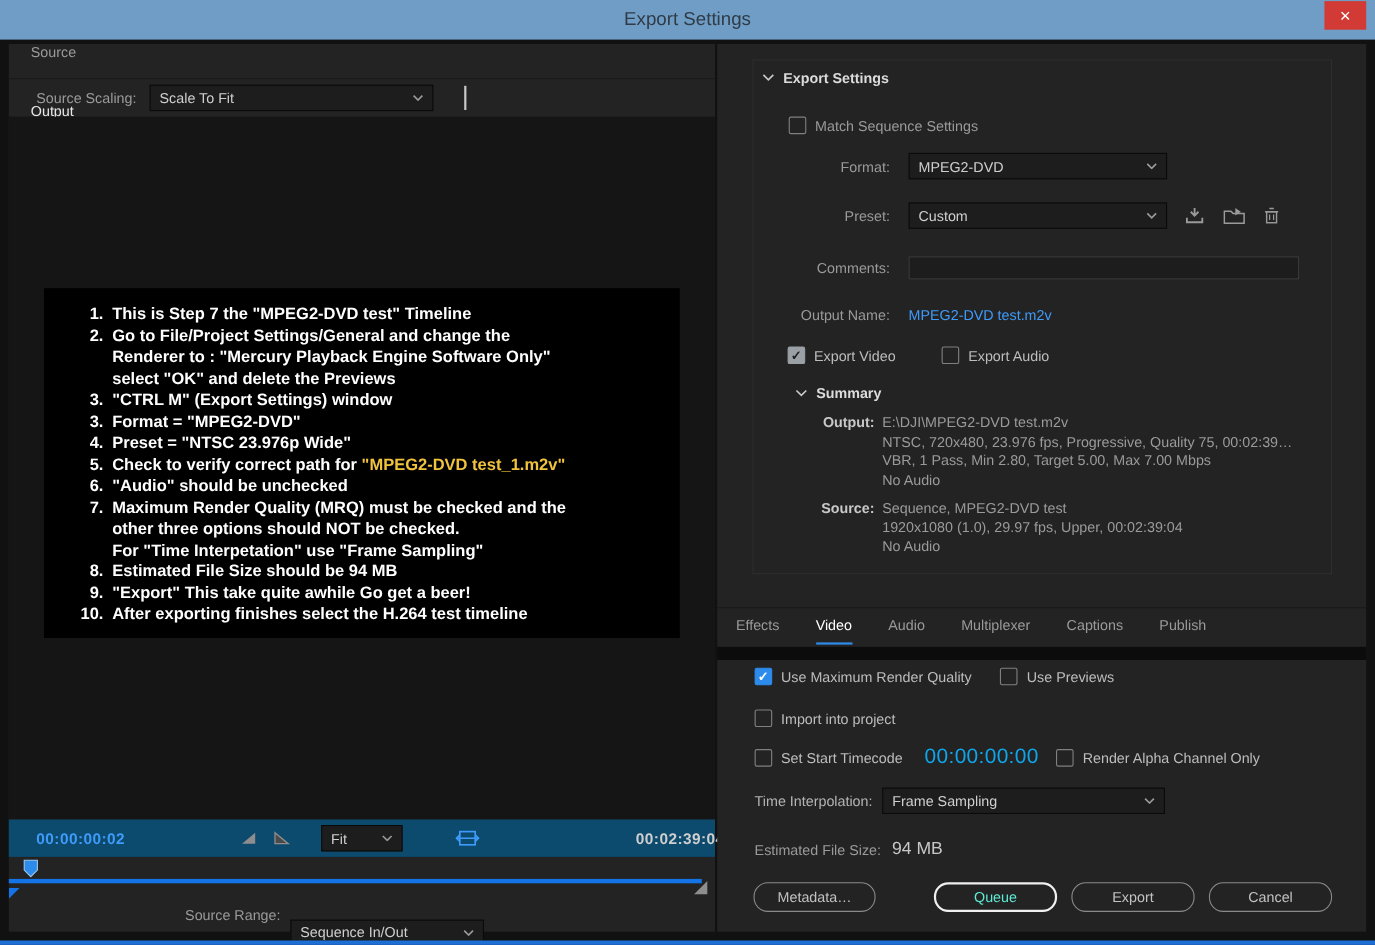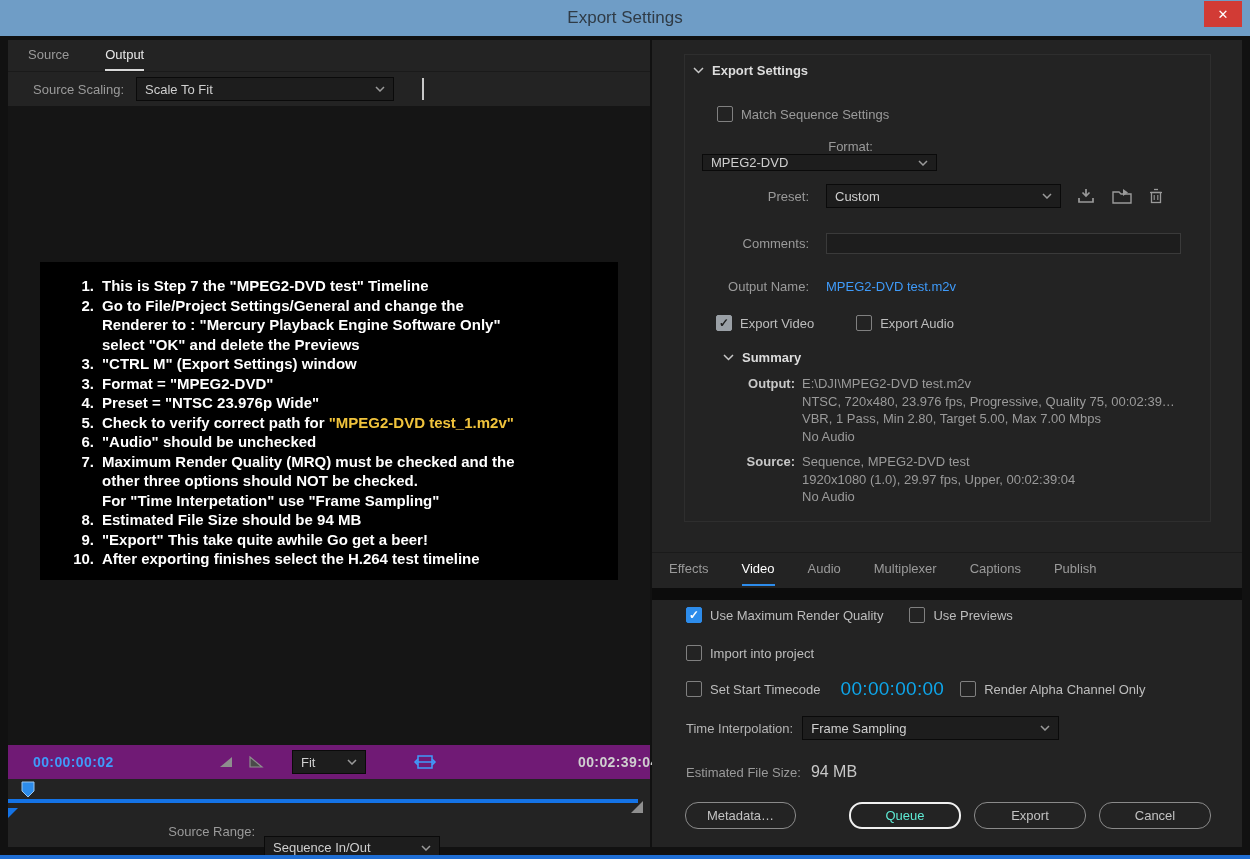--- a/index.html
+++ b/index.html
@@ -23,32 +23,32 @@
   .cb.checked-blue { background:#2d8ceb; border-color:#2d8ceb; }
   .cb.checked-blue span { color:#fff; }
   .cb.checked-gray { background:#9aa0a6; border-color:#9aa0a6; }
   .cb.checked-gray span { color:#202020; }
   .cb-label { margin-left:8px; font-size:13px; color:#bdbdbd; white-space:nowrap; }
   .glabel { color:#9a9a9a; font-size:13px; white-space:nowrap; }
 
   
   .left-panel { position:absolute; left:8px; top:40px; width:642px; height:807px; background:#232323; }
   .lp-tabs { position:absolute; top:0; left:0; right:0; height:32px; display:flex; padding-left:20px;
-             gap:36px; font-size:13px; border-bottom:1px solid #1a1a1a; }
+             gap:36px; font-size:13px; border-bottom:1px solid #1a1a1a;flex-direction:column; }
   .lp-tab { display:flex; align-items:center; color:#9a9a9a; border-bottom:2px solid transparent; cursor:pointer; }
   .lp-tab.active { color:#e8e8e8; border-bottom-color:#d9d9d9; }
   .scaling-row { position:absolute; top:32px; left:0; right:0; height:34px; display:flex; align-items:center; padding-left:25px; }
   .splitter { position:absolute; left:414px; top:6px; width:2px; height:22px; background:#c8c8c8; cursor:col-resize; }
   .preview-area { position:absolute; top:66px; left:0; right:0; height:639px; background:#151515; }
   .video-frame { position:absolute; left:32px; top:156px; width:578px; height:318px; background:#000; padding:14px 8px 0 20px; }
   .pv-item { display:flex; font-weight:bold; font-size:15px; line-height:19.5px; color:#fff; }
   .pv-num { width:34px; text-align:right; flex-shrink:0; }
   .pv-text { margin-left:8px; white-space:pre-line; }
   .pv-text .hl { color:#f0c33c; }
-  .transport { position:absolute; top:705px; left:0; right:0; height:34px; background:#701a75; }
+  .transport { position:absolute; top:705px; left:0; right:0; height:34px; background:#0c4a6e; }
   .tc-cur { position:absolute; left:25px; top:9px; color:#3f9bfa; font-size:14px; font-weight:bold; letter-spacing:.4px; cursor:text; }
   .tc-dur { position:absolute; left:570px; top:9px; color:#cfcfcf; font-size:14px; font-weight:bold; letter-spacing:.4px; }
   .tr-icon { position:absolute; top:10px; cursor:pointer; }
   .fit-dd { position:absolute; left:284px; top:5px; width:74px; }
   .crop-btn { position:absolute; left:403px; top:5px; width:28px; height:24px; display:flex; align-items:center;
               justify-content:center; cursor:pointer; }
   .scrubber { position:absolute; top:739px; left:0; right:0; height:36px; cursor:pointer; }
   .scrub-track { position:absolute; left:0; top:20px; width:630px; height:4px; background:#1473e6; }
   .playhead { position:absolute; left:13px; top:2px; cursor:grab; }
   .scrub-end { position:absolute; left:621px; top:22px; }
@@ -238,21 +238,21 @@
             <polyline points="1,1 5.5,5.5 10,1" fill="none" stroke="#c8c8c8" stroke-width="1.5"></polyline>
           </svg>
         <span>Export Settings</span>
       </div>
 
       <div class="form-row" style="left:32px; top:47px;">
         <span class="cb"></span>
         <span class="cb-label" style="color:#9a9a9a;">Match Sequence Settings</span>
       </div>
 
-      <div class="form-row" style="top:84px;flex-direction:column;">
+      <div class="form-row" style="top:84px;">
         <span class="form-label">Format:</span>
         <div class="dropdown form-ctrl dd-235">
           <span>MPEG2-DVD</span>
           <svg class="chev-svg" width="10" height="6" viewBox="0 0 10 6">
               <polyline points="1,1 5,5 9,1" fill="none" stroke="#9a9a9a" stroke-width="1.5"></polyline>
             </svg>
         </div>
       </div>
 
       <div class="form-row" style="top:129px;">

